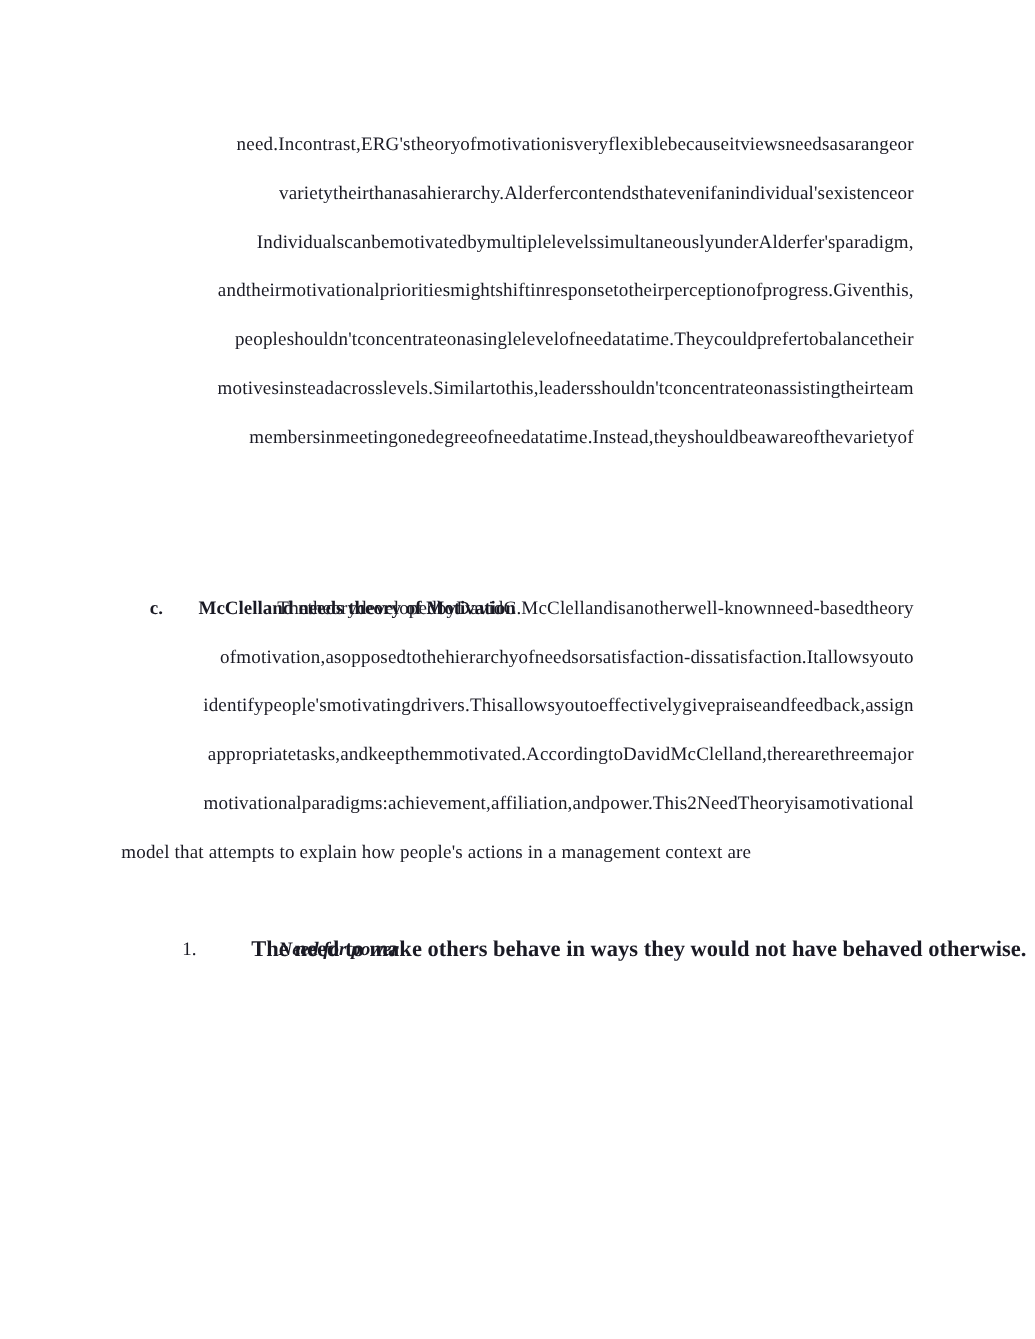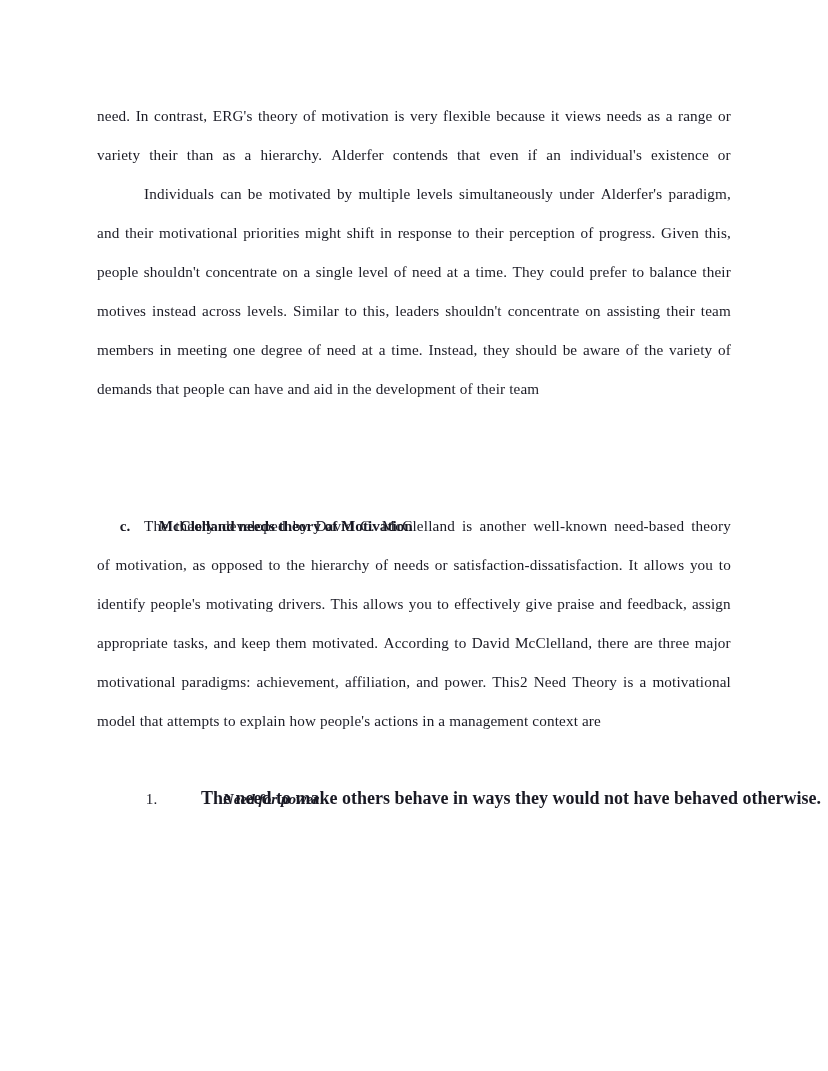--- a/index.html
+++ b/index.html
@@ -37,21 +37,21 @@
     display: block;
     height: 39px;
     line-height: 39px;
     font-size: 15.2px;
     letter-spacing: 0.01em;
     white-space: nowrap;
   }
   
   .line.justify {
     display: flex;
-    justify-content: space-between;
+    justify-content: flex-end;
     white-space: normal;
   }
   .line.justify > .w {
     white-space: pre;
   }
   .line.indent {
     padding-left: 47px;
   }
 
   
@@ -234,21 +234,20 @@
           <span class="w">Instead,</span>
           <span class="w">they</span>
           <span class="w">should</span>
           <span class="w">be</span>
           <span class="w">aware</span>
           <span class="w">of</span>
           <span class="w">the</span>
           <span class="w">variety</span>
           <span class="w">of</span>
         </span>
-      <span class="line">demands that people can have and aid in the development of their team</span>
     </div>
 
     <span class="spacer"></span>
     <span class="spacer half"></span>
 
     <div class="heading">
       <span class="marker">c.</span><span>McClelland needs theory of Motivation</span>
     </div>
 
     <div class="para">

